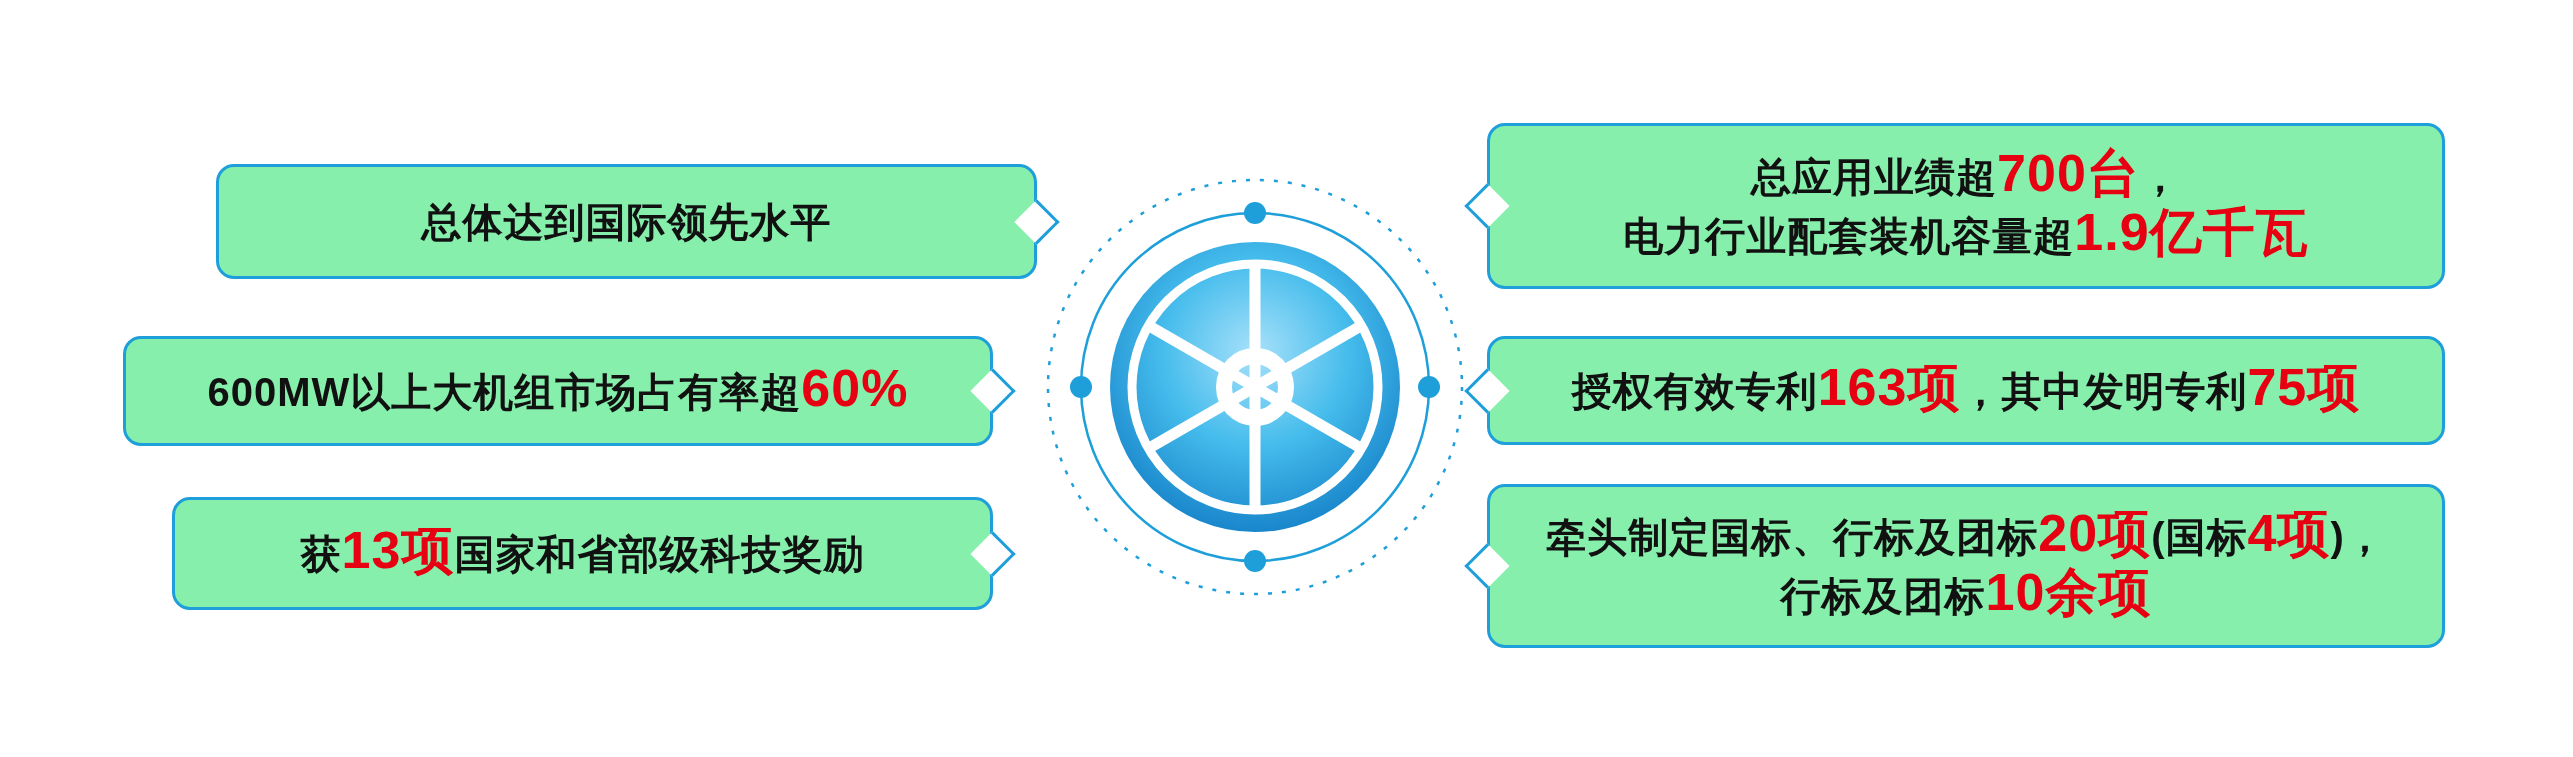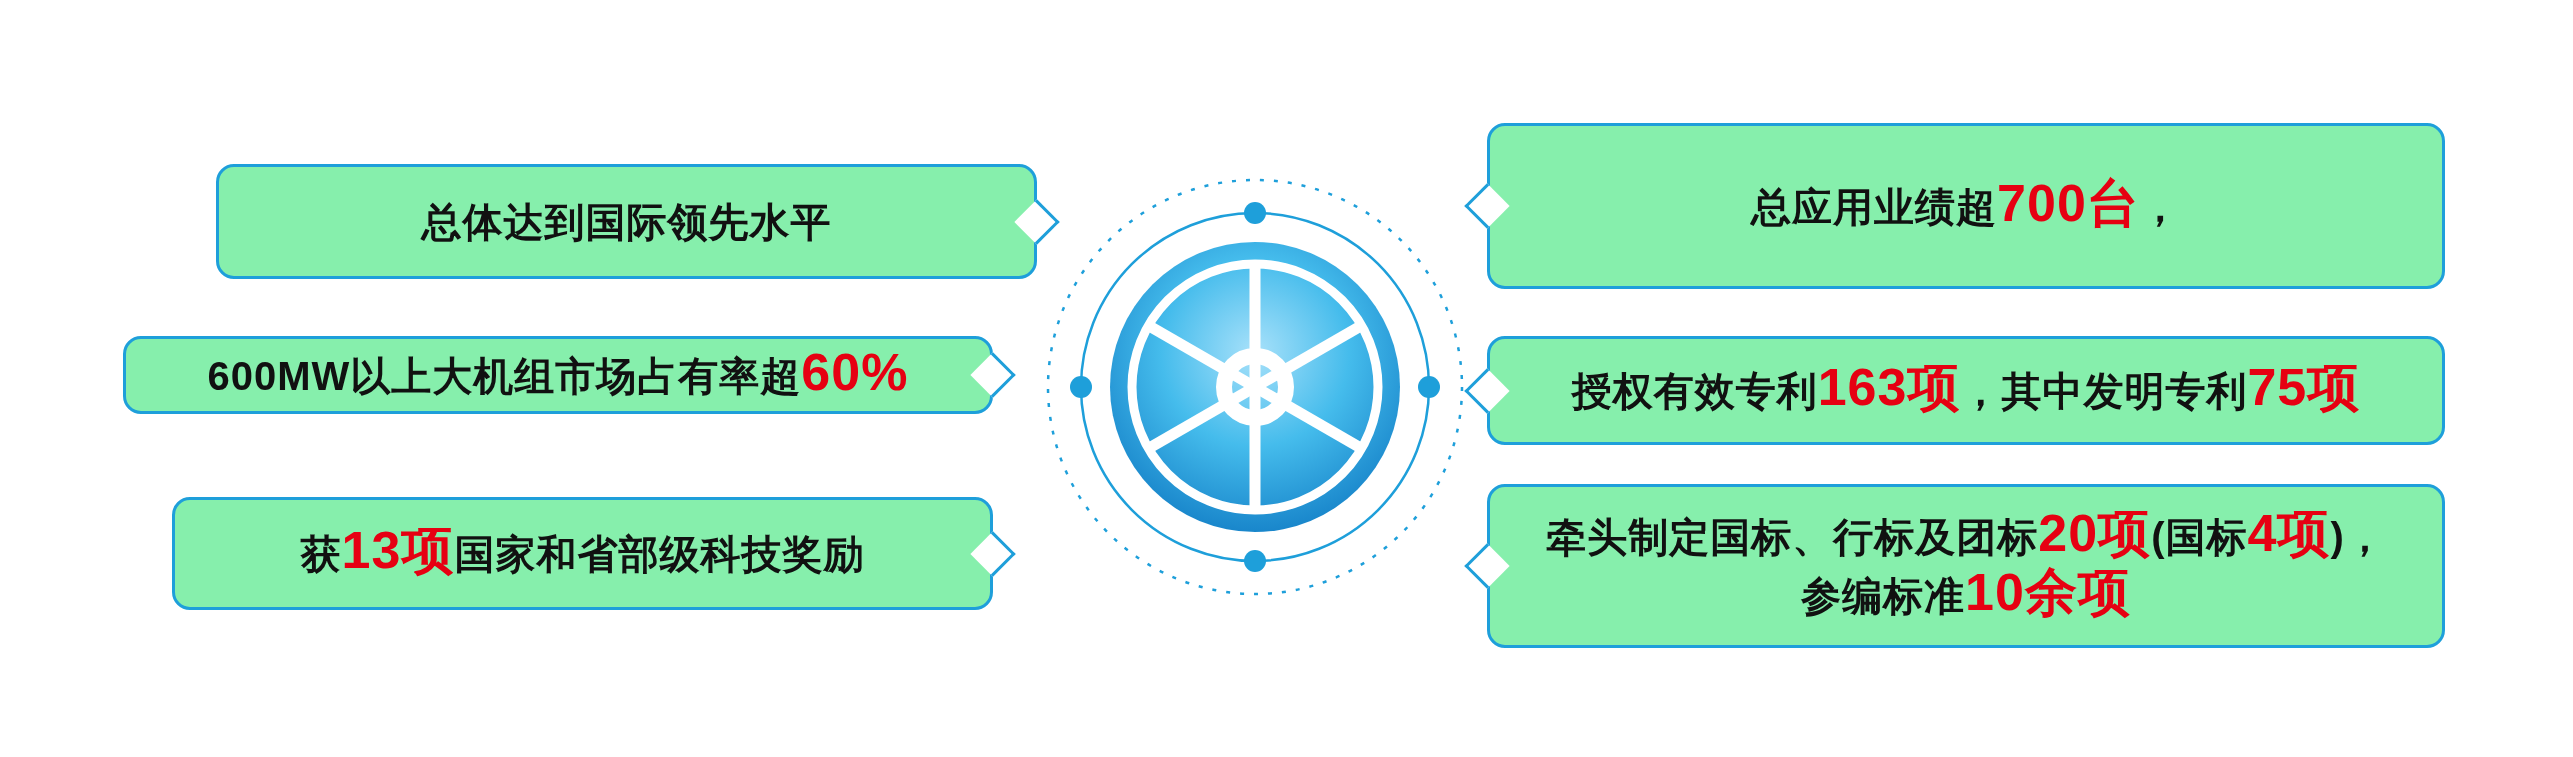--- a/index.html
+++ b/index.html
@@ -41,21 +41,21 @@
     right:-19px;transform:translateY(-50%) rotate(45deg);
     border-top:3px solid var(--accent);border-right:3px solid var(--accent);
   }
   .right-side .arrow{
     left:-19px;transform:translateY(-50%) rotate(45deg);
     border-left:3px solid var(--accent);border-bottom:3px solid var(--accent);
   }
 
   
   #box-l1{left:172px;top:164px;width:821px;height:115px;margin-left:44px;}
-  #box-l2{left:123px;top:336px;width:870px;height:78px;}
+  #box-l2{left:123px;top:336px;width:870px;height:110px;}
   #box-l3{left:172px;top:497px;width:821px;height:113px;}
   #box-r1{left:1487px;top:123px;width:958px;height:166px;}
   #box-r2{left:1487px;top:336px;width:958px;height:109px;text-align:center;}
   #box-r3{left:1487px;top:484px;width:958px;height:164px;}
 
   
   .emblem{position:absolute;left:1035px;top:167px;}
   .emblem .dashed-ring{fill:none;stroke:var(--accent);stroke-width:2.5;stroke-dasharray:4 10;}
   .emblem .solid-ring{fill:none;stroke:var(--accent);stroke-width:2.5;}
   .emblem .dot{fill:var(--accent);}
@@ -86,36 +86,39 @@
     <p class="line">
       <span class="seg">获</span><span class="seg hl">13项</span><span class="seg">国家和省部级科技奖励</span>
     </p>
     <span class="arrow"></span>
   </div>
 
   <div class="callout right-side" id="box-r1">
     <p class="line">
       <span class="seg">总应用业绩超</span><span class="seg hl">700台</span><span class="seg">，</span>
     </p>
+    <p class="line">
+      <span class="seg">电力行业配套装机容量超</span><span class="seg hl">1.9亿千瓦</span>
+    </p>
     <span class="arrow"></span>
   </div>
 
   <div class="callout right-side" id="box-r2">
     <p class="line">
       <span class="seg">授权有效专利</span><span class="seg hl">163项</span><span class="seg">，其中发明专利</span><span class="seg hl">75项</span>
     </p>
     <span class="arrow"></span>
   </div>
 
   <div class="callout right-side" id="box-r3">
     <p class="line">
       <span class="seg">牵头制定国标、行标及团标</span><span class="seg hl">20项</span><span class="seg">(国标</span><span class="seg hl">4项</span><span class="seg">)，</span>
     </p>
     <p class="line">
-      <span class="seg">参编标准</span><span class="seg hl">10余项</span>
+      <span class="seg">行标及团标</span><span class="seg hl">10余项</span>
     </p>
     <span class="arrow"></span>
   </div>
 
   <svg class="emblem" width="440" height="440" viewBox="0 0 440 440" aria-hidden="true">
     <defs>
       <radialGradient id="discGrad" cx="50%" cy="38%" r="72%">
         <stop offset="0%" stop-color="#a8e1fa"></stop>
         <stop offset="45%" stop-color="#45bcec"></stop>
         <stop offset="100%" stop-color="#0a74c0"></stop>

